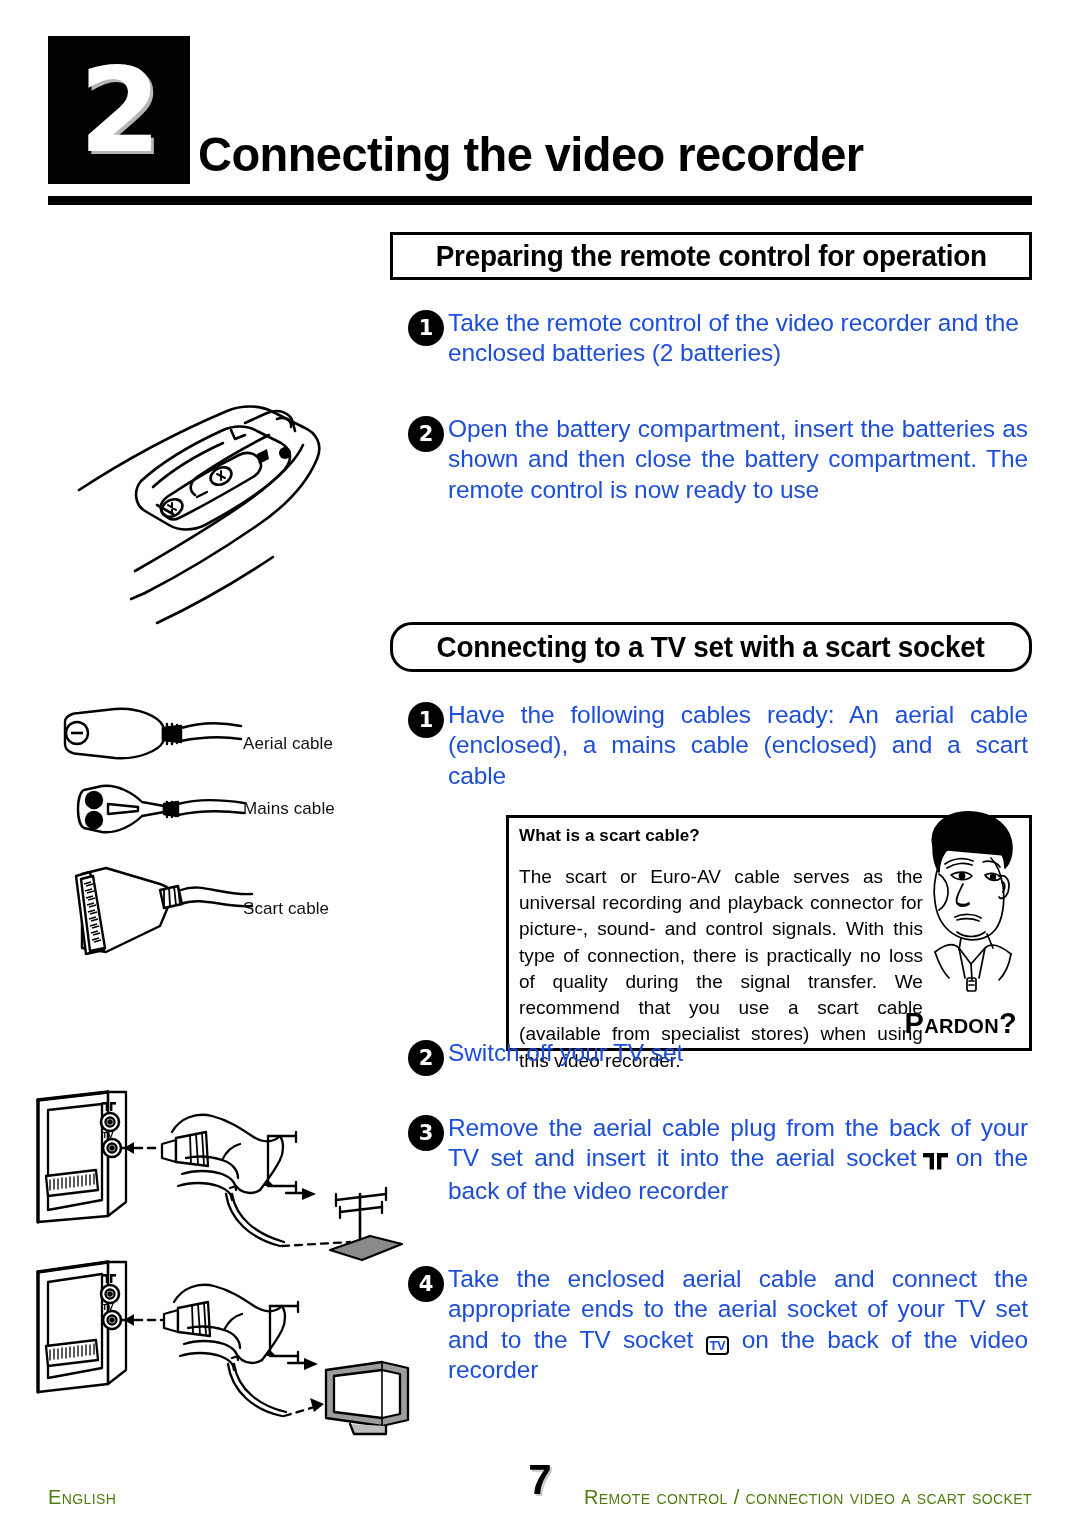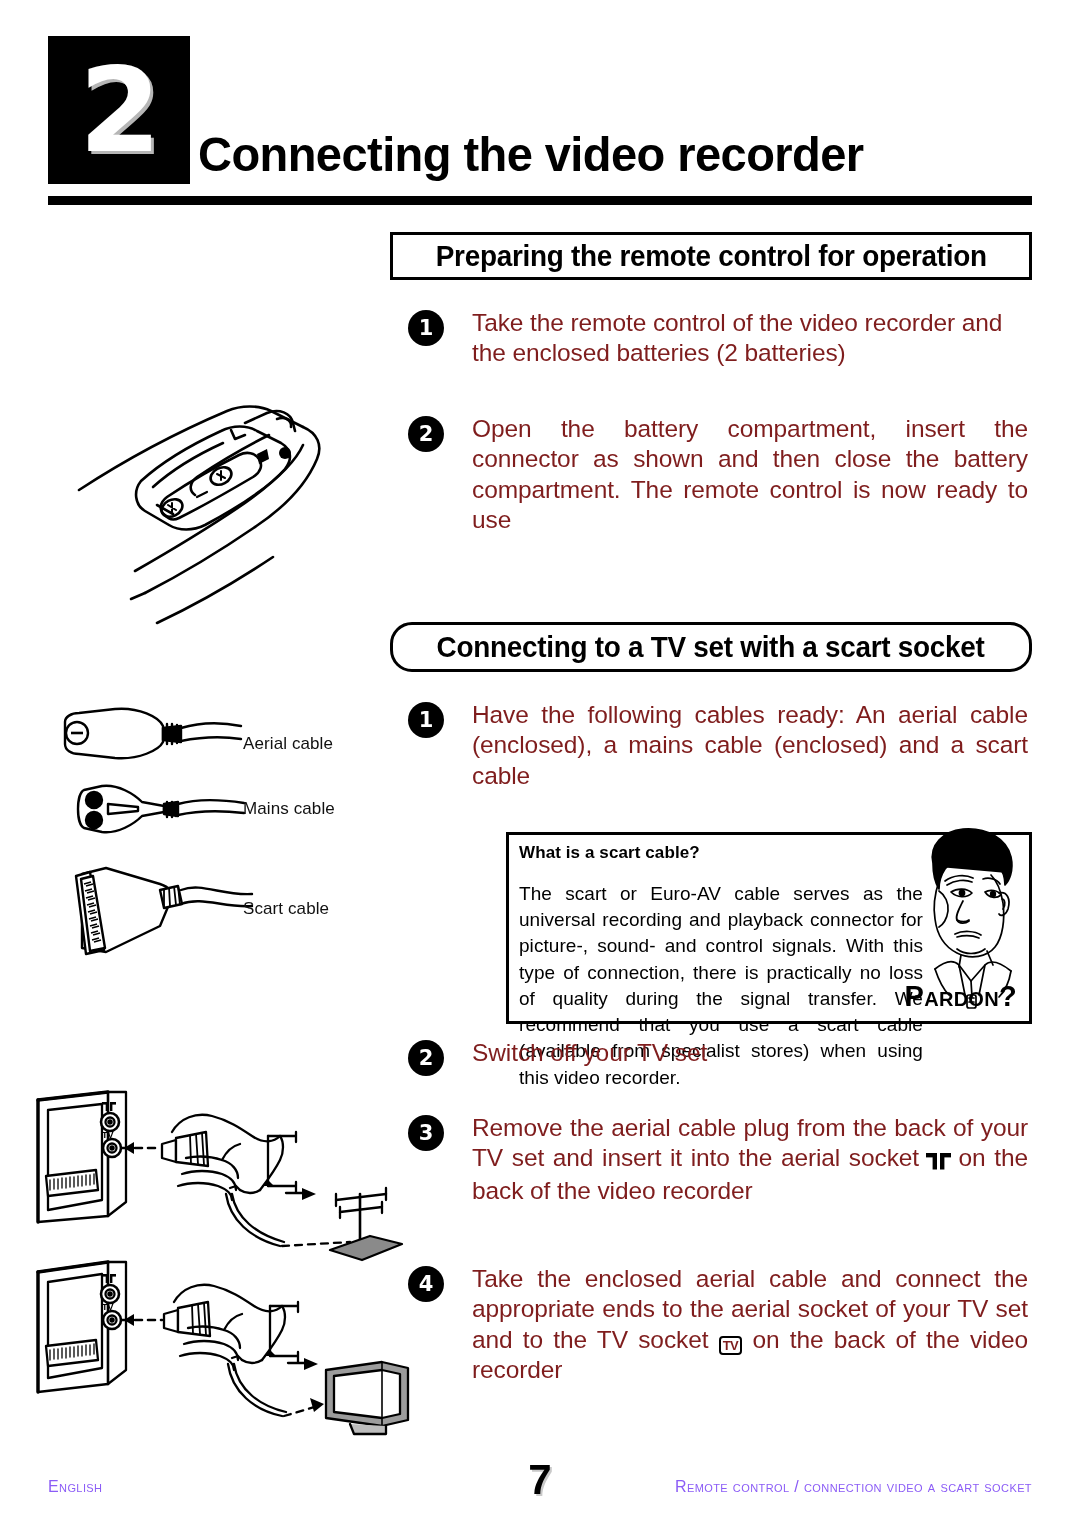--- a/index.html
+++ b/index.html
@@ -108,48 +108,47 @@
     color: #fff;
     font-size: 21px;
     font-weight: bold;
     display: flex;
     align-items: center;
     justify-content: center;
     font-family: "DejaVu Sans", sans-serif;
     line-height: 1;
   }
   .step-text {
-    margin-left: 64px;
+    margin-left: 40px;
     font-size: 24.5px;
     line-height: 1.24;
     letter-spacing: -0.1px;
-    color: #7f1d1d;
+    color: #1d4ed8;
   }
   .step-text.justify { text-align: justify; text-align-last: left; }
 
   
   .cable-label {
     position: absolute;
     font-size: 17px;
     color: #111;
     letter-spacing: 0.1px;
     white-space: nowrap;
   }
 
   
   #info-box {
     position: absolute;
     left: 506px;
     top: 815px;
     width: 526px;
-    height: 192px;
+    height: 236px;
     border: 3px solid #000;
     box-sizing: border-box;
     background: #fff;
-    margin-top: 17px;
   }
   #info-box-inner {
     position: absolute;
     left: 10px;
     top: 8px;
     width: 404px;
   }
   .info-title {
     font-size: 17px;
     font-weight: bold;
@@ -177,25 +176,26 @@
     position: absolute;
     right: 6px;
     top: -16px;
     width: 128px;
     height: 196px;
   }
 
   
   .footer-text {
     position: absolute;
-    font-size: 16px;
+    font-size: 20px;
     font-variant: small-caps;
     letter-spacing: 0.4px;
-    color: #8b5cf6;
+    color: #4d7c0f;
     white-space: nowrap;
+    margin-top: 8px;
   }
   #footer-lang { left: 48px; top: 1478px; }
   #footer-ref  { right: 48px; top: 1478px; }
   #footer-page {
     position: absolute;
     left: 0;
     right: 0;
     top: 1459px;
     text-align: center;
     font-size: 42px;
@@ -240,21 +240,21 @@
     <span>Preparing the remote control for operation</span>
   </div>
 
   <div class="step" style="top:308px;">
     <div class="step-num">1</div>
     <div class="step-text">Take the remote control of the video recorder and the enclosed batteries (2 batteries)</div>
   </div>
 
   <div class="step" style="top:414px;">
     <div class="step-num">2</div>
-    <div class="step-text justify">Open the battery compartment, insert the connector as shown and then close the battery compartment. The remote control is now ready to use</div>
+    <div class="step-text justify">Open the battery compartment, insert the batteries as shown and then close the battery compartment. The remote control is now ready to use</div>
   </div>
 
   <svg class="illus" style="left:45px; top:375px;" width="340" height="250" viewBox="0 0 340 250">
     <g fill="none" stroke="#000" stroke-width="2.6" stroke-linejoin="round" stroke-linecap="round">
 
       <path d="M34 115 C 80 85, 130 58, 182 36 C 196 30, 214 30, 226 36 L 258 52"></path>
 
       <path d="M258 52 C 272 58, 278 70, 272 84 C 262 108, 240 132, 210 152"></path>
 
       <path d="M210 152 C 175 176, 135 200, 100 218"></path>

